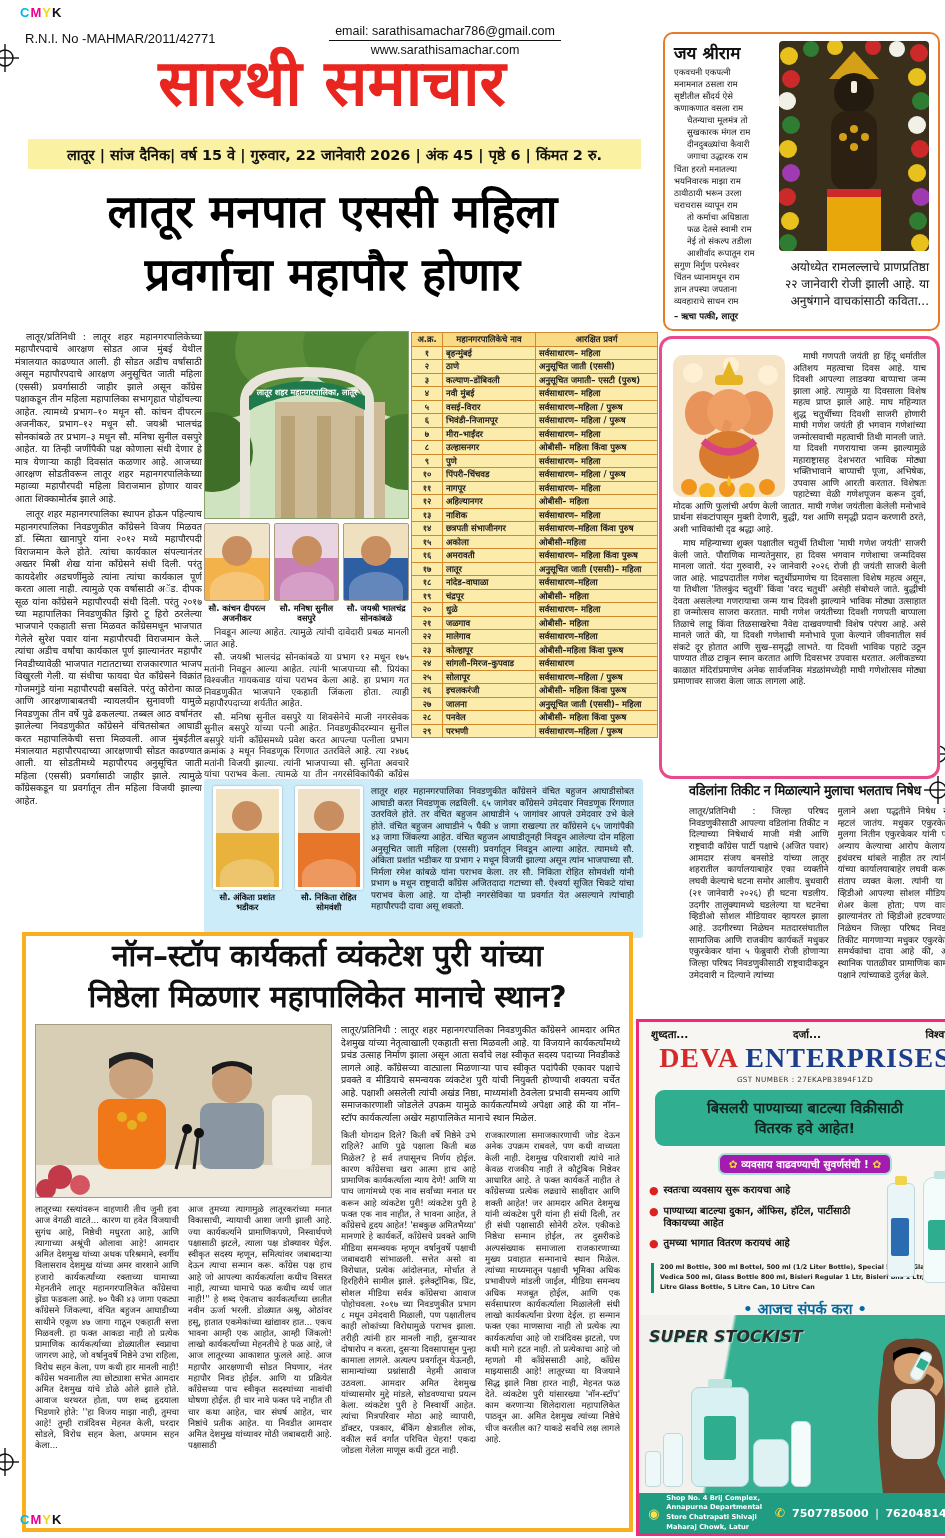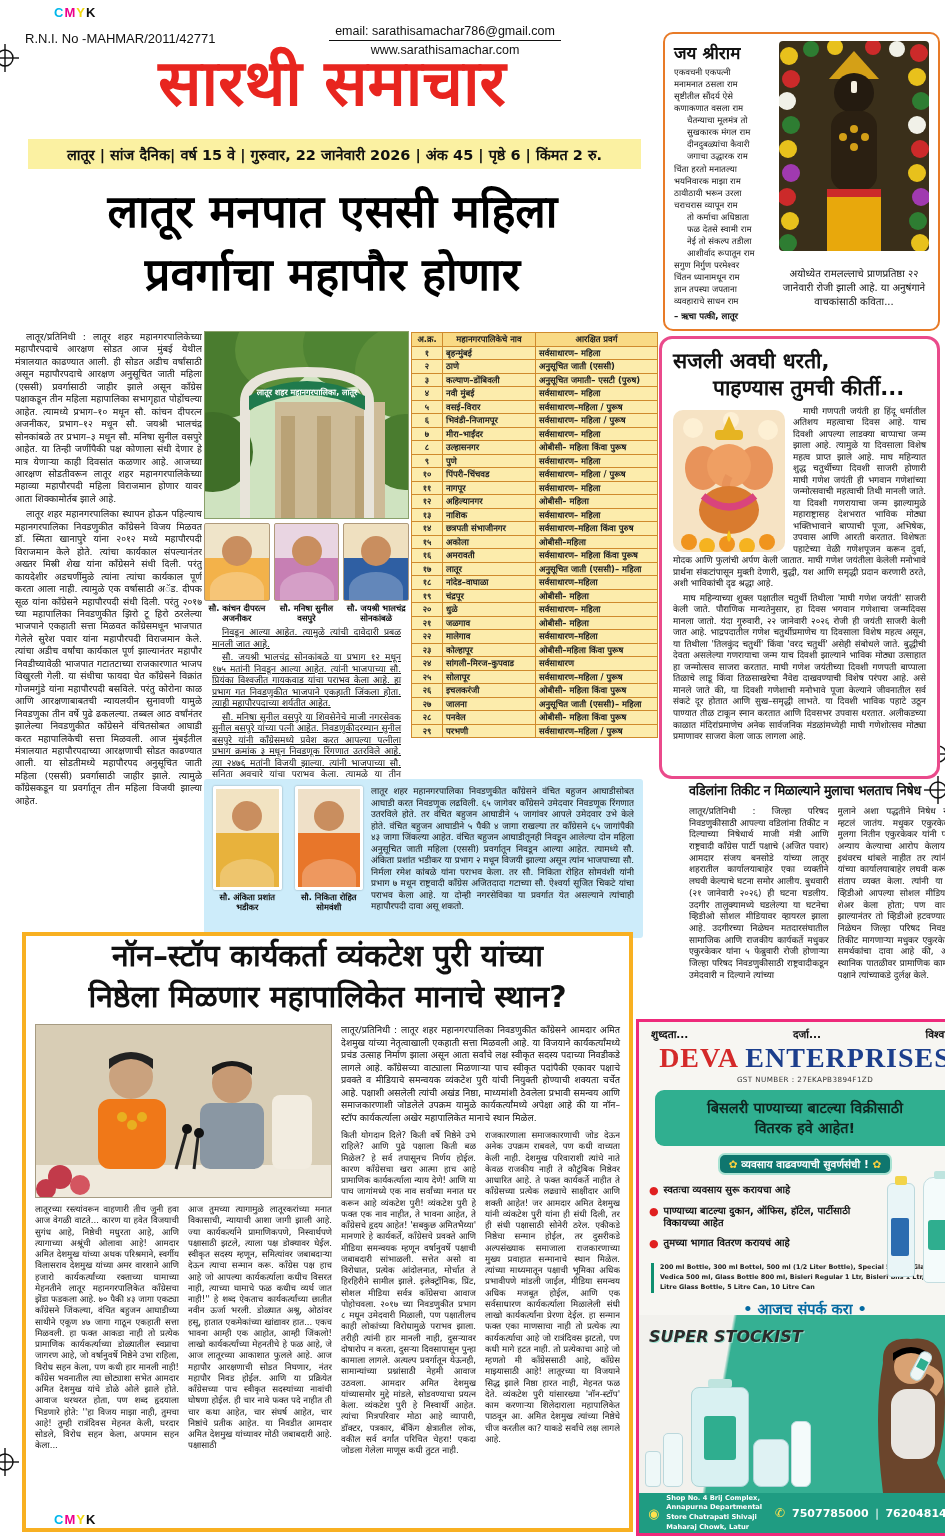--- a/index.html
+++ b/index.html
@@ -1,21 +1,21 @@
 <!DOCTYPE html>
 <html><head>
 <meta charset="utf-8">
 <style>
   html,body{margin:0;padding:0;background:#e9e9e9;}
   .page{position:relative;width:945px;height:1538px;background:#ffffff;
         font-family:"DejaVu Sans",sans-serif;color:#111;overflow:hidden;margin:0 auto;}
   .abs{position:absolute;}
 
   
-  .cmyk{font:bold 13px "Liberation Sans",sans-serif;letter-spacing:1px;margin-left:34px;}
+  .cmyk{font:bold 13px "Liberation Sans",sans-serif;letter-spacing:1px;}
   .cmyk .c{color:#00b7eb}.cmyk .m{color:#ec008c}.cmyk .y{color:#f2d80e}.cmyk .k{color:#111}
   .regmark svg{display:block}
 
   
   .rni{font-size:13px;font-family:"Liberation Sans",sans-serif;}
   .contact{width:290px;text-align:center;font-size:12.5px;font-family:"Liberation Sans",sans-serif;line-height:1.3;}
   .contact .email{display:inline-block;border-bottom:1.5px solid #111;padding:0 6px 1px;}
   .masthead{width:628px;text-align:center;color:#e8251f;font-weight:bold;font-size:64px;line-height:1.3;white-space:nowrap;}
   .dateline{width:613px;height:30px;background:#fbf1a2;display:flex;align-items:center;justify-content:center;
             font-size:14.5px;font-weight:bold;}
@@ -32,21 +32,21 @@
   .pframe{height:76px;border:1px solid #b09a7c;border-radius:2px;position:relative;overflow:hidden;}
   .pframe::before{content:"";position:absolute;left:50%;top:12px;transform:translateX(-50%);
                   width:30px;height:30px;border-radius:50%;background:#c98e5f;}
   .pframe::after{content:"";position:absolute;left:50%;bottom:-6px;transform:translateX(-50%);
                  width:54px;height:34px;border-radius:50% 50% 0 0;background:rgba(255,255,255,.25);}
   .prow .portrait:nth-child(1) .pframe{background:linear-gradient(180deg,#efe4c9 45%,#f3b24a 45%);}
   .prow .portrait:nth-child(2) .pframe{background:linear-gradient(180deg,#e9d5e2 45%,#c77fb4 45%);}
   .prow .portrait:nth-child(3) .pframe{background:linear-gradient(180deg,#efe0c0 45%,#2f5fa3 45%);}
   .pcap{font-size:8.3px;font-weight:bold;line-height:1.25;margin-top:2px;min-height:21px;}
   .midtext{margin-top:3px;font-size:9px;line-height:1.28;text-align:justify;height:150px;overflow:hidden;}
-  .midtext p{margin:0 8px 2px;text-indent:10px;text-decoration:underline;}
+  .midtext p{margin:0 0 2px;text-indent:10px;}
 
   
   .restable{width:247px;border-collapse:collapse;background:#fcecac;}
   .restable th,.restable td{border:1px solid #cf8a2d;font-size:8.4px;font-weight:bold;color:#222;
                             padding:1px 3px;line-height:1.25;text-align:left;}
   .restable th{background:#f9da85;text-align:center;}
   .restable td:first-child{width:24px;text-align:center;}
   .restable td:nth-child(2){width:86px;}
 
   
@@ -62,21 +62,21 @@
   .rambox{width:277px;height:299px;border:2px solid #e87b28;border-radius:10px;background:#fff;
           box-sizing:border-box;padding:7px 9px;display:flex;gap:8px;}
   .ramleft{width:106px;}
   .ramtitle{font-size:17px;font-weight:bold;margin-bottom:2px;}
   .poem-line{font-size:8.5px;line-height:1.42;white-space:nowrap;}
   .poem .poem-line:nth-child(n+5):nth-child(-n+8),
   .poem .poem-line:nth-child(n+13):nth-child(-n+16){padding-left:13px;}
   .ramauthor{font-size:8.6px;font-weight:bold;margin-top:3px;}
   .ramright{flex:1;display:flex;flex-direction:column;}
   .ramimg{height:210px;border-radius:4px;overflow:hidden;}
-  .ramcap{font-size:10px;line-height:1.4;margin-top:16px;text-align:center;}
+  .ramcap{font-size:12px;line-height:1.4;margin-top:8px;text-align:right;}
 
   
   .ganeshbox{width:281px;height:443px;border:3px solid #ea4a8b;border-radius:13px;background:#fff;
              box-sizing:border-box;padding:9px 11px;overflow:hidden;}
   .gtitle{font-size:21px;font-weight:bold;line-height:1.3;}
   .gtitle .t2{display:block;padding-left:40px;}
   .gimg{float:left;width:112px;height:142px;margin:4px 8px 2px 0;border-radius:10px;overflow:hidden;}
   .gbody{font-size:8.8px;line-height:1.31;text-align:justify;margin-top:3px;}
   .gbody p{margin:0 0 3px;text-indent:10px;}
 
@@ -104,21 +104,21 @@
   
   .adbox{width:338px;height:517px;border:3px solid #ee2a7b;box-sizing:border-box;background:#f7f6f2;
          overflow:hidden;position:relative;}
   .adtag{display:flex;justify-content:space-between;padding:5px 12px 0;font-size:10.5px;font-weight:bold;}
   .adbrand{text-align:center;font-family:"Liberation Serif",serif;font-weight:bold;font-size:28px;
            letter-spacing:1px;line-height:1.1;margin-top:2px;}
   .adbrand .deva{color:#d42a2a}.adbrand .ent{color:#1c3e8c}
   .adgst{text-align:center;font-size:7.2px;letter-spacing:.4px;color:#333;margin-top:1px;}
   .adoffer{margin:6px 16px 0;background:#30af90;border-radius:9px;padding:8px 6px;text-align:center;
            font-size:14.5px;font-weight:bold;color:#0e2620;line-height:1.4;}
-  .adpill{margin:7px auto 0;width:max-content;background:#0f766e;border:2px solid #a8e2d2;border-radius:7px;
+  .adpill{margin:7px auto 0;width:max-content;background:#a21caf;border:2px solid #a8e2d2;border-radius:7px;
           color:#fff;font-weight:bold;font-size:10.5px;padding:2px 9px;}
   .adpill .fl{color:#ffd33f;}
   .admid{display:flex;padding:2px 10px 0;}
   .adbullets{flex:1;list-style:none;margin:0;padding:0;}
   .adbullets li{font-size:9.8px;font-weight:bold;line-height:1.3;margin:7px 0;display:flex;gap:5px;}
   .adbullets .dot{color:#e02020;font-size:11px;line-height:1.2;}
   .adbottles{width:80px;position:relative;}
   .btlA{position:absolute;left:6px;top:6px;width:26px;height:92px;background:#e9f5f7;border:1px solid #bcd8dc;
         border-radius:6px 6px 4px 4px;}
   .btlA::before{content:"";position:absolute;left:7px;top:-8px;width:12px;height:9px;background:#f2d44a;border-radius:2px;}
@@ -491,24 +491,20 @@
       </div>
         <div class="portrait">
         <div class="pframe"></div>
         <div class="pcap">सौ. निकिता रोहित सोमवंशी</div>
       </div>
       </div>
     <div class="bbtext">लातूर शहर महानगरपालिका निवडणुकीत काँग्रेसने वंचित बहुजन आघाडीसोबत आघाडी करत निवडणूक लढविली. ६५ जागेवर काँग्रेसने उमेदवार निवडणूक रिंगणात उतरविले होते. तर वंचित बहुजन आघाडीने ५ जागांवर आपले उमेदवार उभे केले होते. वंचित बहुजन आघाडीने ५ पैकी ४ जागा राखल्या तर काँग्रेसने ६५ जागांपैकी ४३ जागा जिंकल्या आहेत. वंचित बहुजन आघाडीतूनही निवडून आलेल्या दोन महिला अनुसूचित जाती महिला (एससी) प्रवर्गातून निवडून आल्या आहेत. त्यामध्ये सौ. अंकिता प्रशांत भडीकर या प्रभाग २ मधून विजयी झाल्या असून त्यांन भाजपाच्या सौ. निर्मला रमेश कांबळे यांना पराभव केला. तर सौ. निकिता रोहित सोमवंशी यांनी प्रभाग ७ मधून राष्ट्रवादी काँग्रेस अजितदादा गटाच्या सौ. ऐश्वर्या सूजित चिकटे यांचा पराभव केला आहे. या दोन्ही नगरसेविका या प्रवर्गात येत असल्याने त्यांचाही महापौरपदी दावा असू शकतो.</div>
   </div>
 
   <div class="abs ganeshbox" style="left:659px;top:336px;">
-    <div class="gtitle">
-      <span>सजली अवघी धरती,</span>
-      <span class="t2">पाहण्यास तुमची कीर्ती...</span>
-    </div>
     <div class="gbody">
       <div class="gimg">
         <svg width="112" height="142" viewBox="0 0 112 142" preserveAspectRatio="none">
           <rect width="112" height="142" fill="#f6e3c4"></rect>
           <circle cx="20" cy="18" r="10" fill="#fff3d8" opacity=".8"></circle>
             <circle cx="58" cy="10" r="8" fill="#fff3d8" opacity=".8"></circle>
             <circle cx="95" cy="20" r="10" fill="#fff3d8" opacity=".8"></circle>
           <ellipse cx="30" cy="58" rx="18" ry="22" fill="#e8935a"></ellipse>
             <ellipse cx="82" cy="58" rx="18" ry="22" fill="#e8935a"></ellipse>
           <circle cx="56" cy="56" r="22" fill="#ef9f63"></circle>

